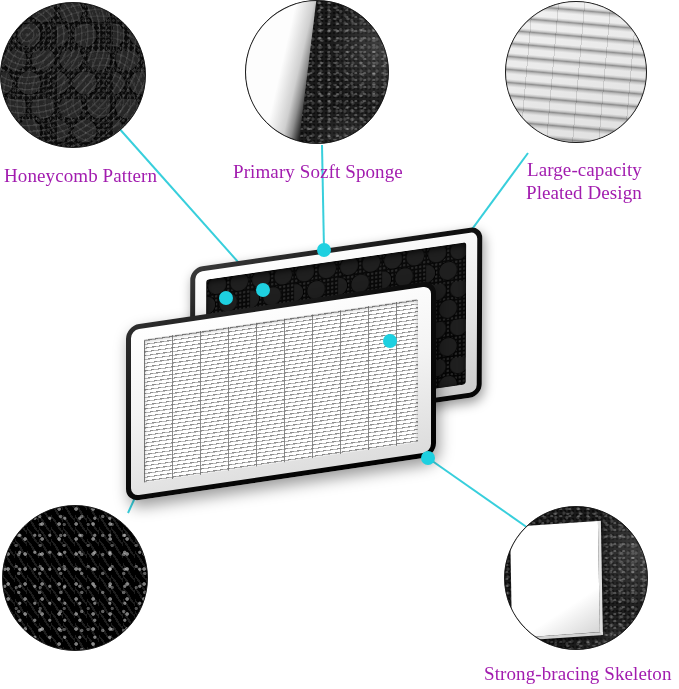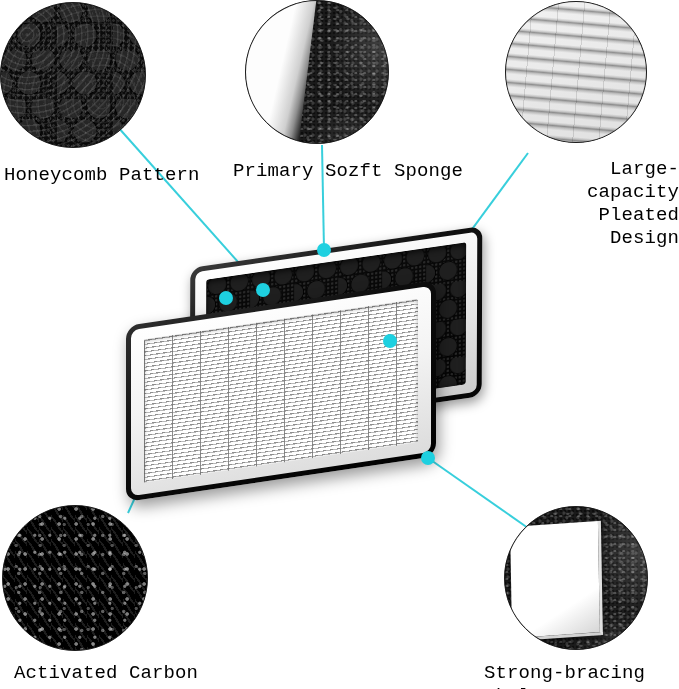--- a/index.html
+++ b/index.html
@@ -119,26 +119,26 @@
   #lines{position:absolute;left:0;top:0;width:679px;height:689px;pointer-events:none;}
   .dot{
     position:absolute;
     border-radius:50%;
     transform:translate(-50%,-50%);
   }
 
   
   .label{
     position:absolute;
-    color:#000000;
+    color:#a21caf;
     font-size:19px;
     line-height:23px;
     letter-spacing:.1px;
     white-space:pre-line;
-    font-family:Liberation Mono, monospace;
+    font-family:Liberation Serif, serif;
   }
 
   
   .filter{
     position:absolute;
     border-radius:11px;
   }
   
   #filter-carbon{
     left:190px;top:247px;width:292px;height:170px;
@@ -236,21 +236,20 @@
 
   <div class="callout-circle" style="left:505px;top:1px;width:142px;height:142px;">
     <div class="tex tex-pleat"></div>
   </div>
   <div class="label" style="left:526px;top:158px;text-align:right;">Large-capacity
 Pleated Design</div>
 
   <div class="callout-circle" style="left:2px;top:505px;width:146px;height:146px;">
     <div class="tex tex-carbon"></div>
   </div>
-  <div class="label" style="left:14px;top:662px;">Activated Carbon</div>
 
   <div class="callout-circle" style="left:504px;top:506px;width:144px;height:144px;">
     <div class="tex tex-sponge"></div>
     <div class="skeleton-plate"></div>
   </div>
   <div class="label" style="left:484px;top:662px;">Strong-bracing Skeleton</div>
 
   <div class="dot" style="left:263px;top:290px;width:14px;height:14px;background:#1ed0e0;"></div>
   <div class="dot" style="left:324px;top:250px;width:14px;height:14px;background:#1ed0e0;"></div>
   <div class="dot" style="left:390px;top:341px;width:14px;height:14px;background:#1ed0e0;"></div>

